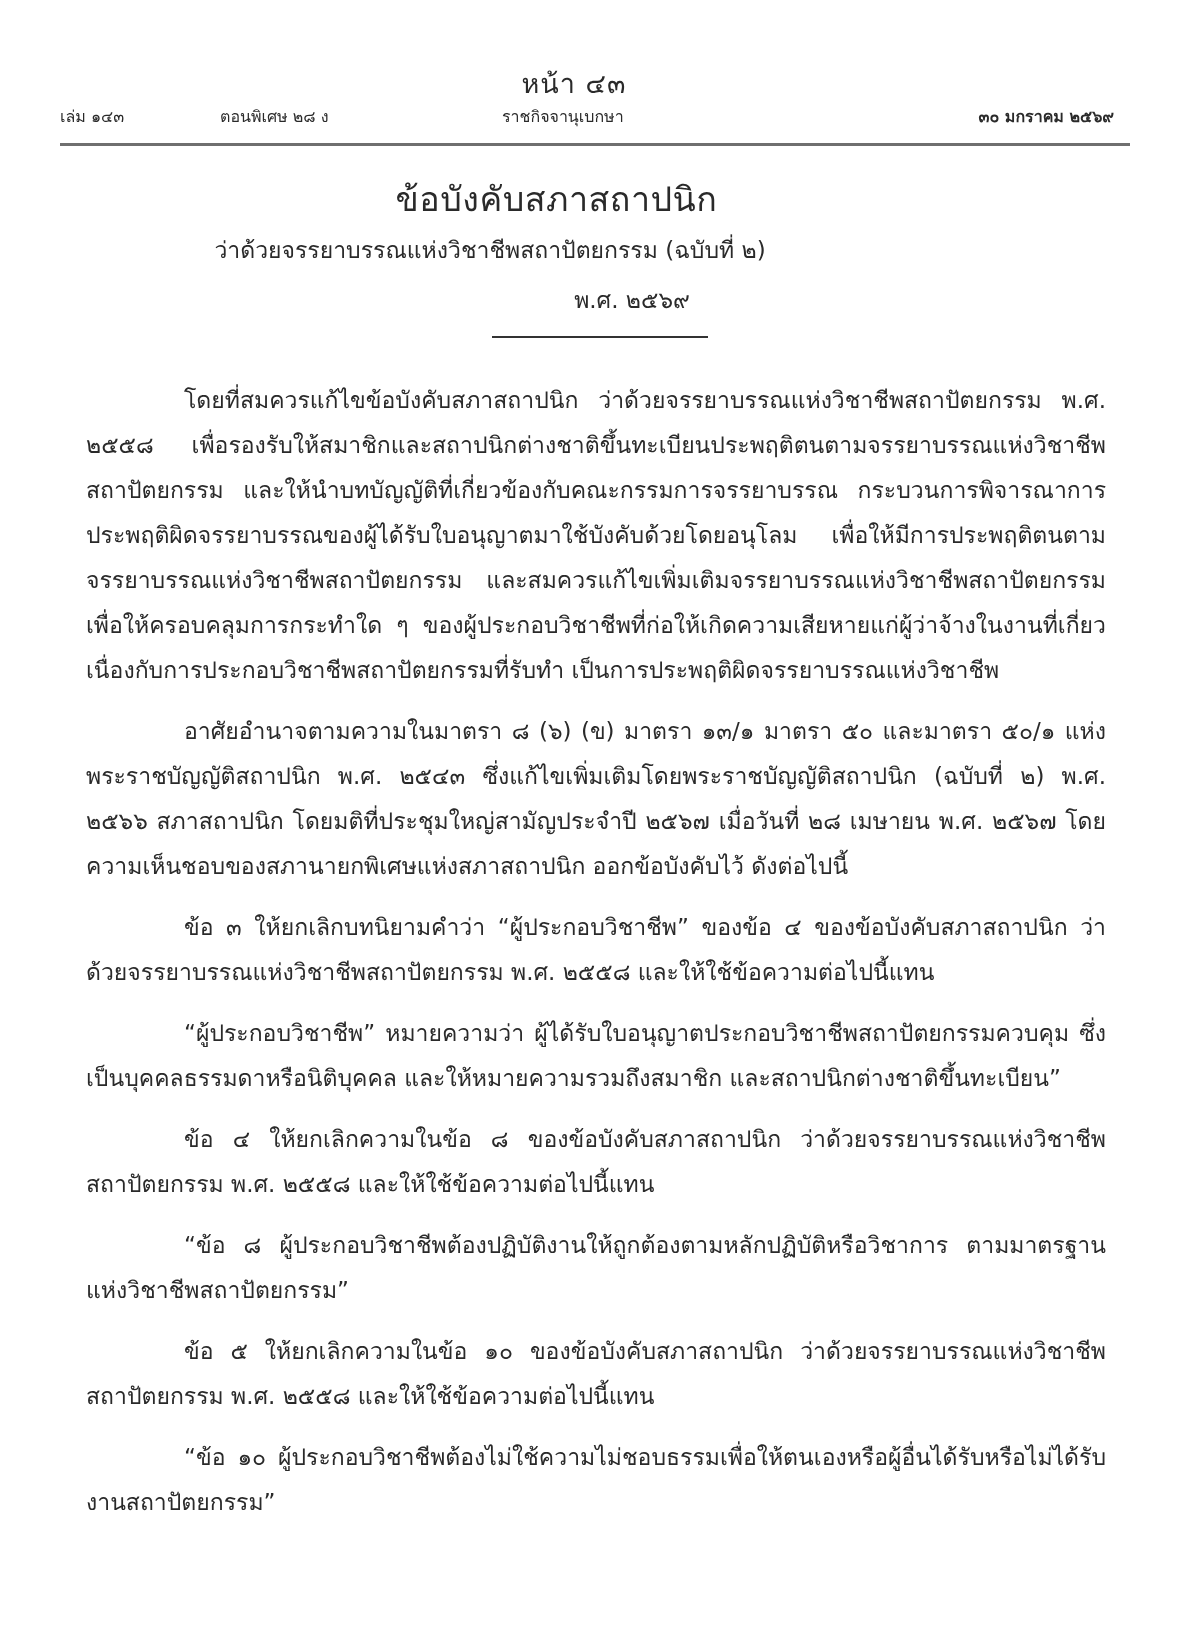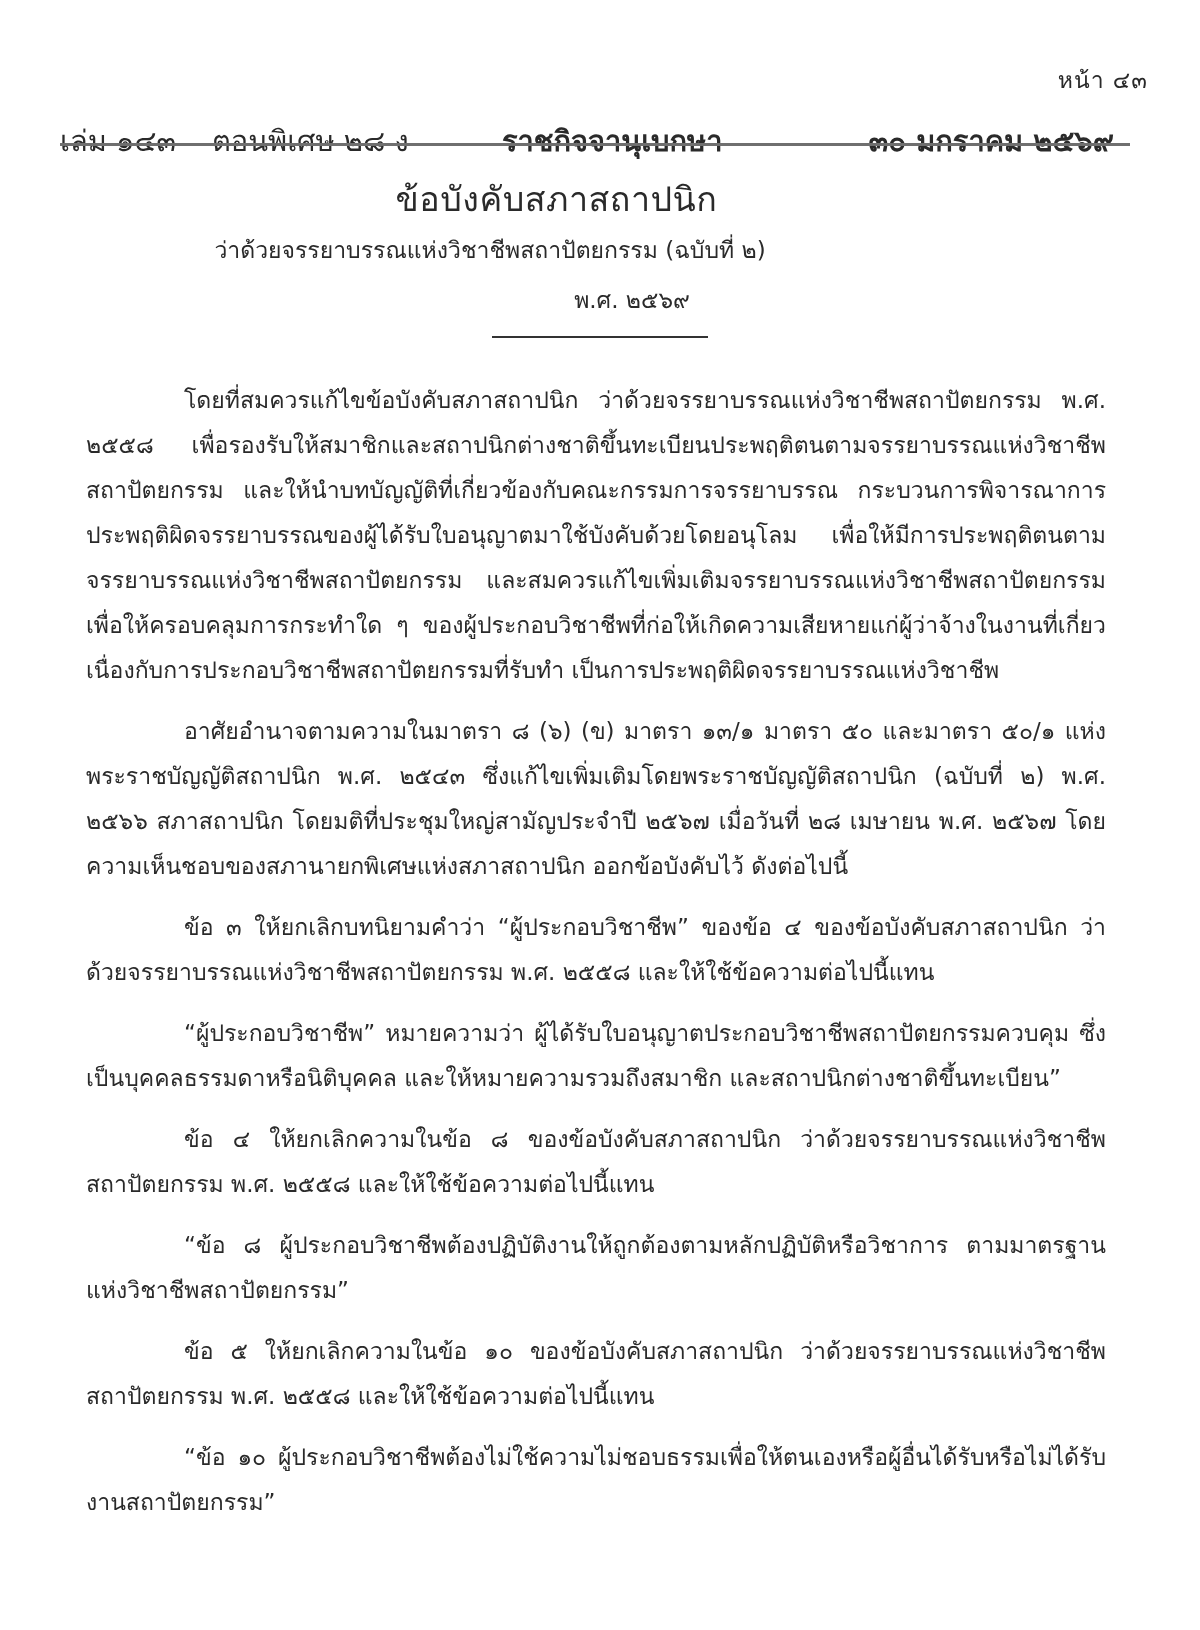--- a/index.html
+++ b/index.html
@@ -3,31 +3,30 @@
   <meta charset="utf-8">
   <style>
     html, body { margin: 0; padding: 0; background: #ffffff; }
     body {
       width: 1200px; height: 1630px; overflow: hidden; position: relative;
       font-family: "DejaVu Sans", "Liberation Sans", sans-serif;
       color: #2a2a2a;
     }
     .page-num {
       position: absolute; top: 62px; left: 0; width: 1148px;
-      text-align: right; font-size: 23px; letter-spacing: 1px;
+      text-align: center; font-size: 27px; letter-spacing: 1px;
     }
     .gazette-header {
       position: absolute; top: 104px; left: 60px; width: 1070px; height: 36px;
-      font-size: 29px;
-      margin-top: 14px;
+      font-size: 16px;
     }
     .gazette-header span { position: absolute; top: 0; white-space: nowrap; }
     .h-vol { left: 0; }
-    .h-sect { left: 152px; }
-    .h-name { left: 442px; font-weight: bold; }
+    .h-sect { left: 160px; }
+    .h-name { left: 442px; }
     .h-date { right: 16px; font-weight: bold; }
     .header-rule {
       position: absolute; top: 143px; left: 60px; width: 1070px; height: 3px;
       background: #6f6f6f;
     }
     .doc-title {
       position: absolute; top: 172px; left: 0; width: 1113px; text-align: center;
       font-size: 34px; letter-spacing: 0.5px;
     }
     .doc-subtitle {

